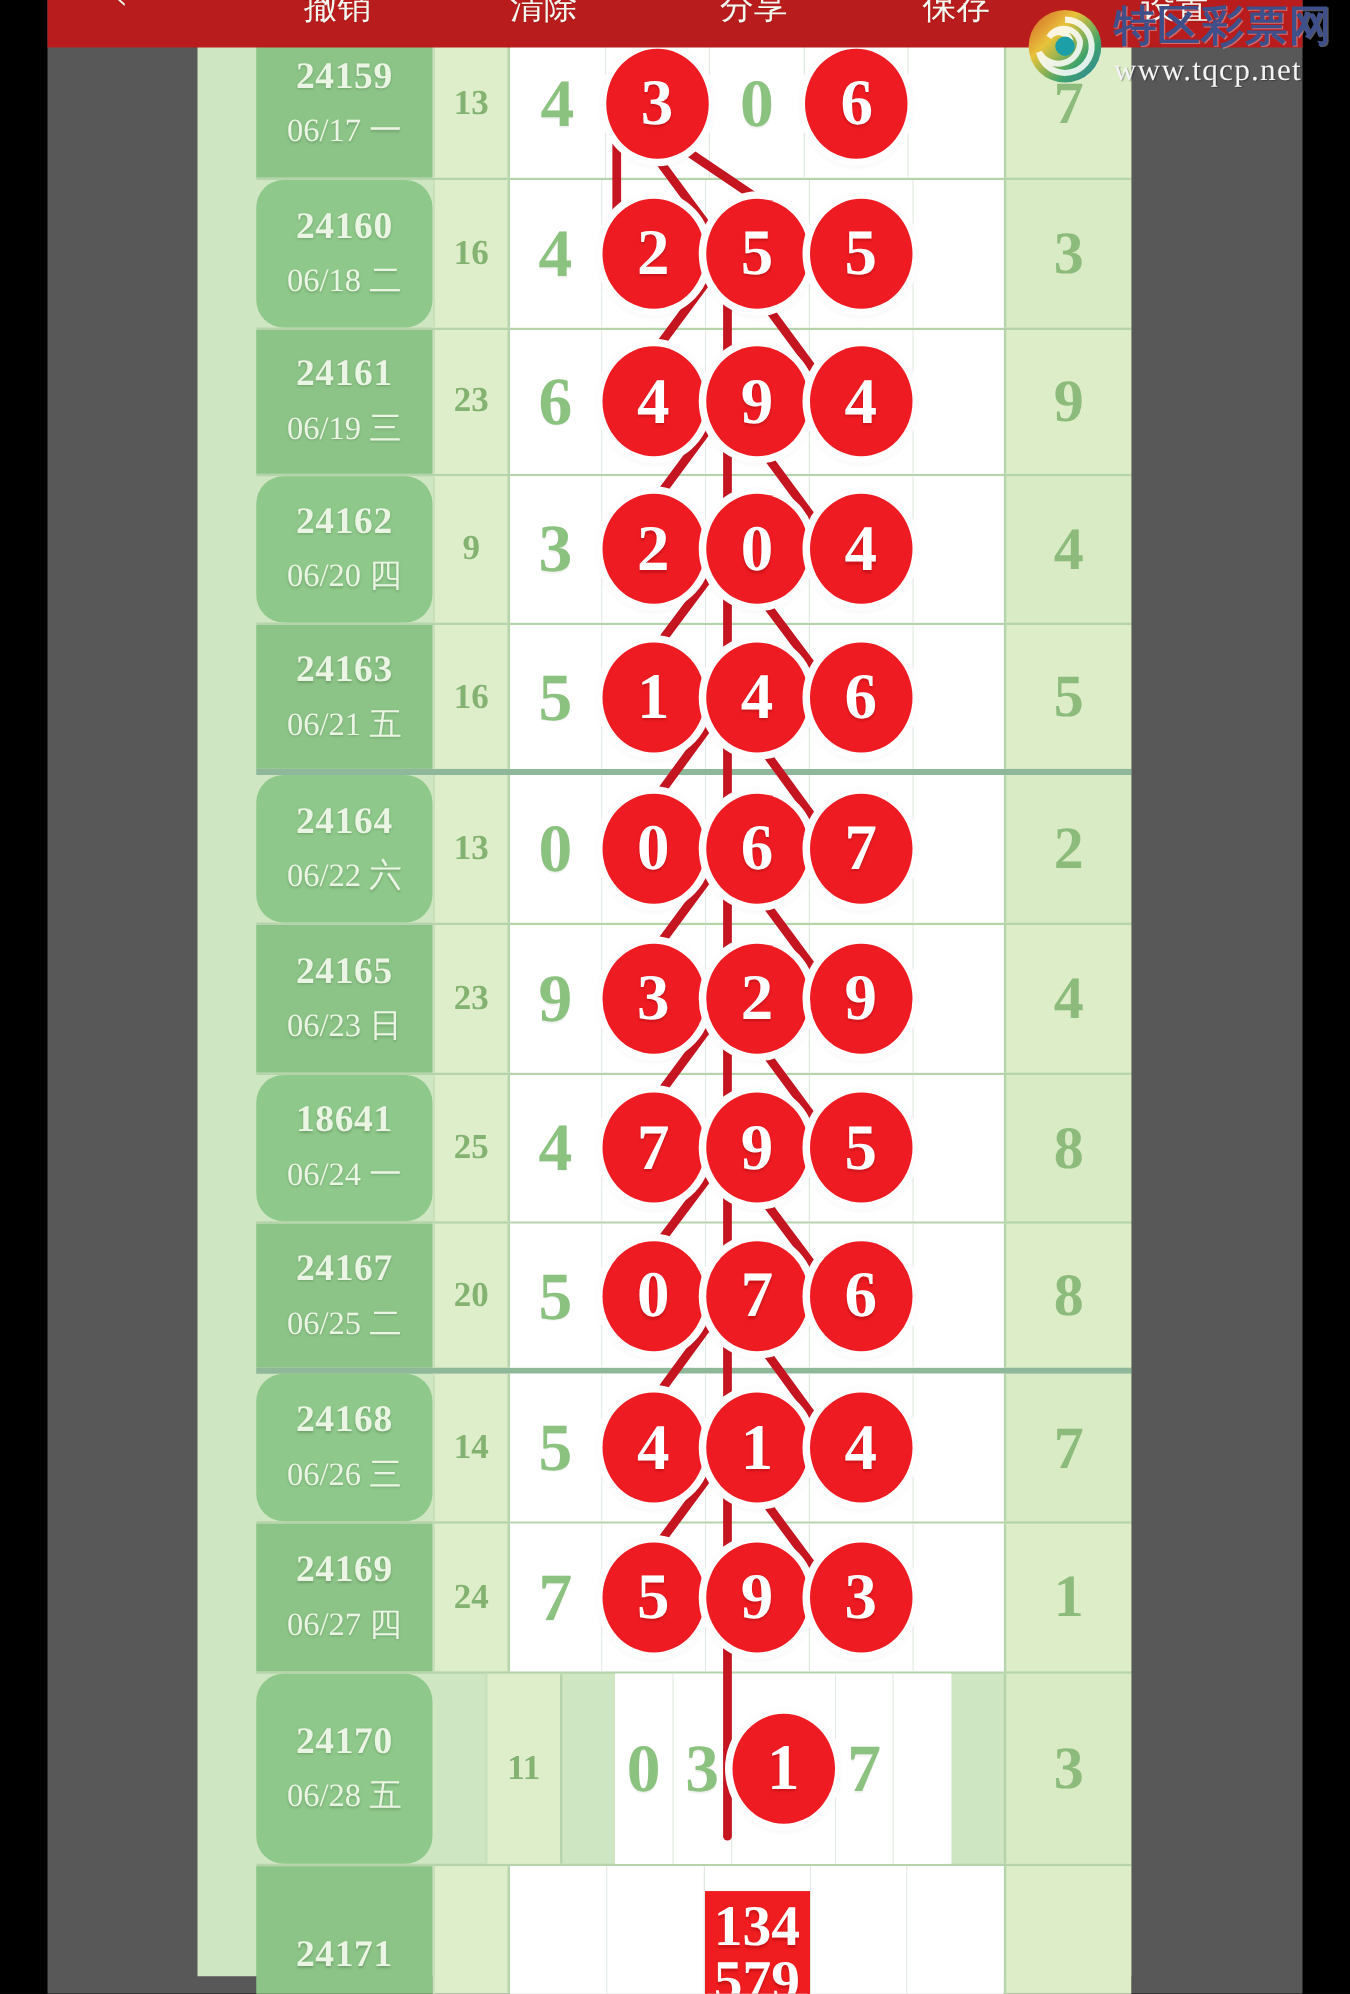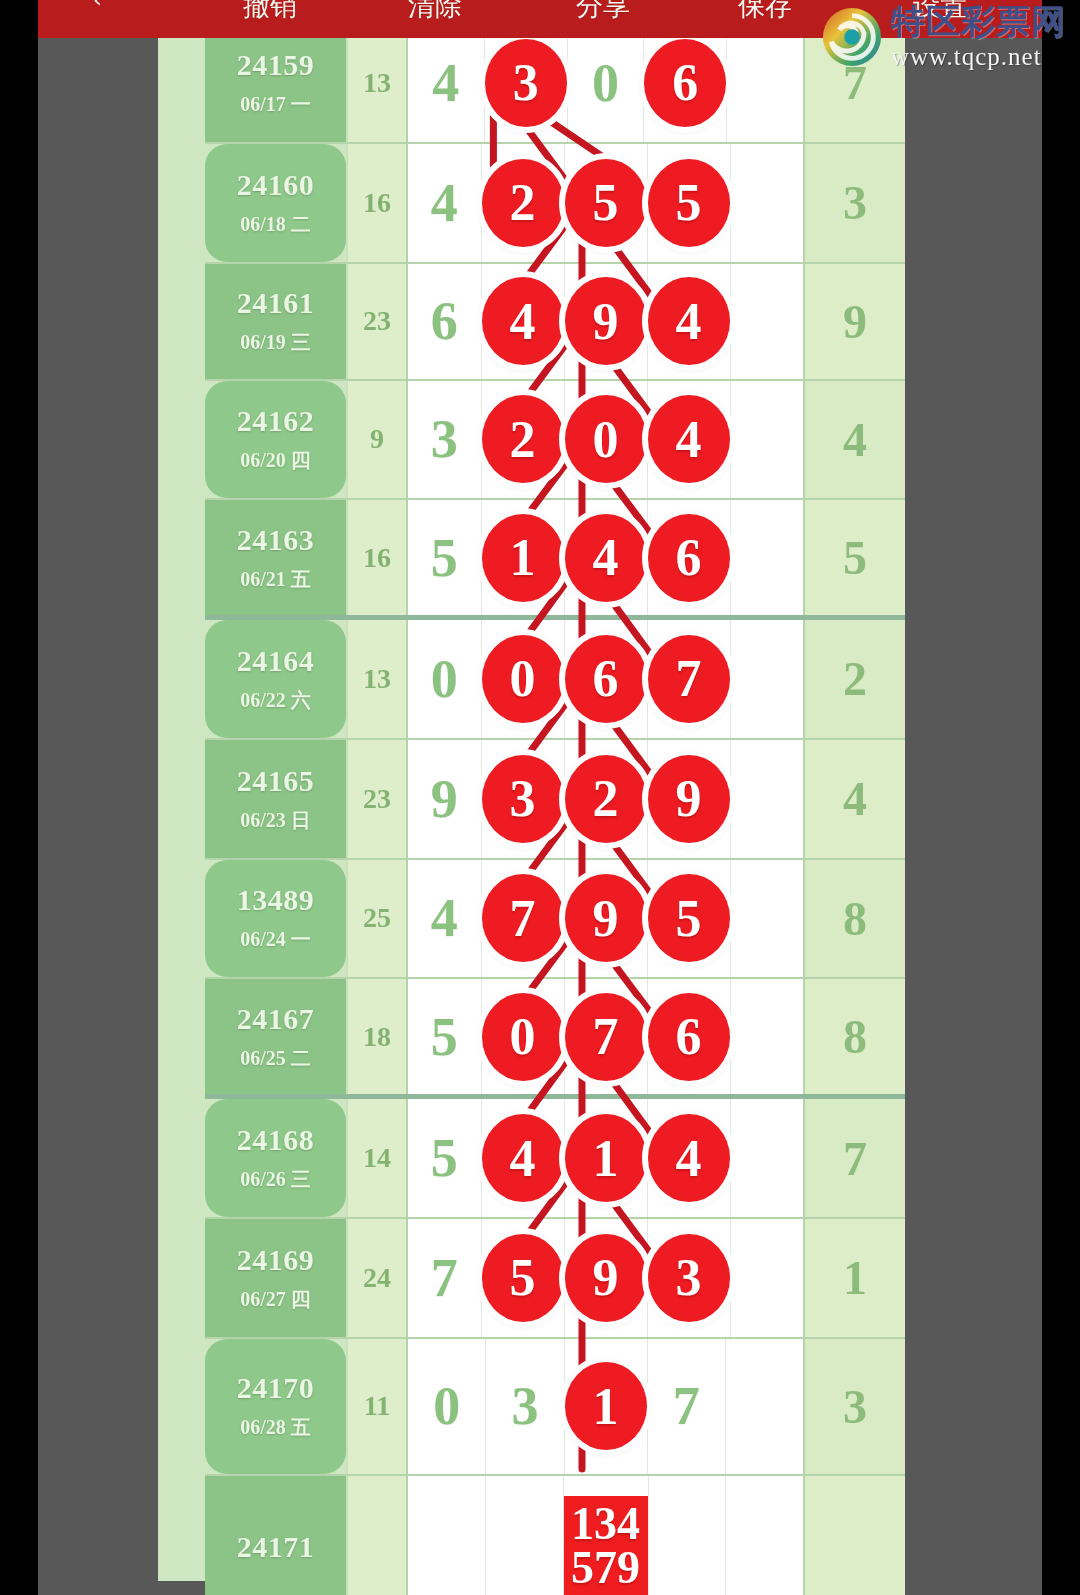--- a/index.html
+++ b/index.html
@@ -52,21 +52,21 @@
   
   .c-issue{
     width:141px; flex:0 0 141px;
     background:#8cc487;
     display:flex; flex-direction:column; align-items:center; justify-content:center;
     color:#eaf5e3; position:relative;
   }
   .row.alt .c-issue{ background:#8ec88a;border-radius:22px; }
   .issue-no{ font-size:30px; font-weight:bold; letter-spacing:.5px;
              text-shadow:0 1px 2px rgba(60,90,55,.35); }
-  .issue-date{ font-size:20px; margin-top:9px; font-weight:bold;
+  .issue-date{ font-size:26px; margin-top:9px; font-weight:normal;
                text-shadow:0 1px 2px rgba(60,90,55,.3); }
 
   
   .c-sum{
     width:62px; flex:0 0 62px; background:#deeecb;
     display:flex; align-items:center; justify-content:center;
     color:#83b271; font-size:28px; font-weight:bold;
     border-right:2px solid #b6d4ac;
     border-left:2px solid #c9e0bd;
   }
@@ -368,21 +368,21 @@
             </div>
             <div class="cell">
               <div class="ball">9</div>
             </div>
             <div class="cell"></div>
           </div>
           <div class="c-tail">4</div>
         </div>
         <div class="row alt" style="height: 119.769px;">
           <div class="c-issue">
-            <div class="issue-no">13489</div>
+            <div class="issue-no">18641</div>
             <div class="issue-date">06/24 一</div>
           </div>
           <div class="c-sum">25</div>
           <div class="c-digits">
             <div class="cell">
               <div class="plain">4</div>
             </div>
             <div class="cell">
               <div class="ball">7</div>
             </div>
@@ -394,21 +394,21 @@
             </div>
             <div class="cell"></div>
           </div>
           <div class="c-tail">8</div>
         </div>
         <div class="row group-end" style="height: 119.769px;">
           <div class="c-issue">
             <div class="issue-no">24167</div>
             <div class="issue-date">06/25 二</div>
           </div>
-          <div class="c-sum">18</div>
+          <div class="c-sum">20</div>
           <div class="c-digits">
             <div class="cell">
               <div class="plain">5</div>
             </div>
             <div class="cell">
               <div class="ball">0</div>
             </div>
             <div class="cell">
               <div class="ball">7</div>
             </div>
@@ -458,21 +458,21 @@
             <div class="cell">
               <div class="ball">9</div>
             </div>
             <div class="cell">
               <div class="ball">3</div>
             </div>
             <div class="cell"></div>
           </div>
           <div class="c-tail">1</div>
         </div>
-        <div class="row alt" style="height: 137px;">
+        <div class="row alt" style="height: 154px; gap: 42px;">
           <div class="c-issue">
             <div class="issue-no">24170</div>
             <div class="issue-date">06/28 五</div>
           </div>
           <div class="c-sum">11</div>
           <div class="c-digits">
             <div class="cell">
               <div class="plain">0</div>
             </div>
             <div class="cell">

